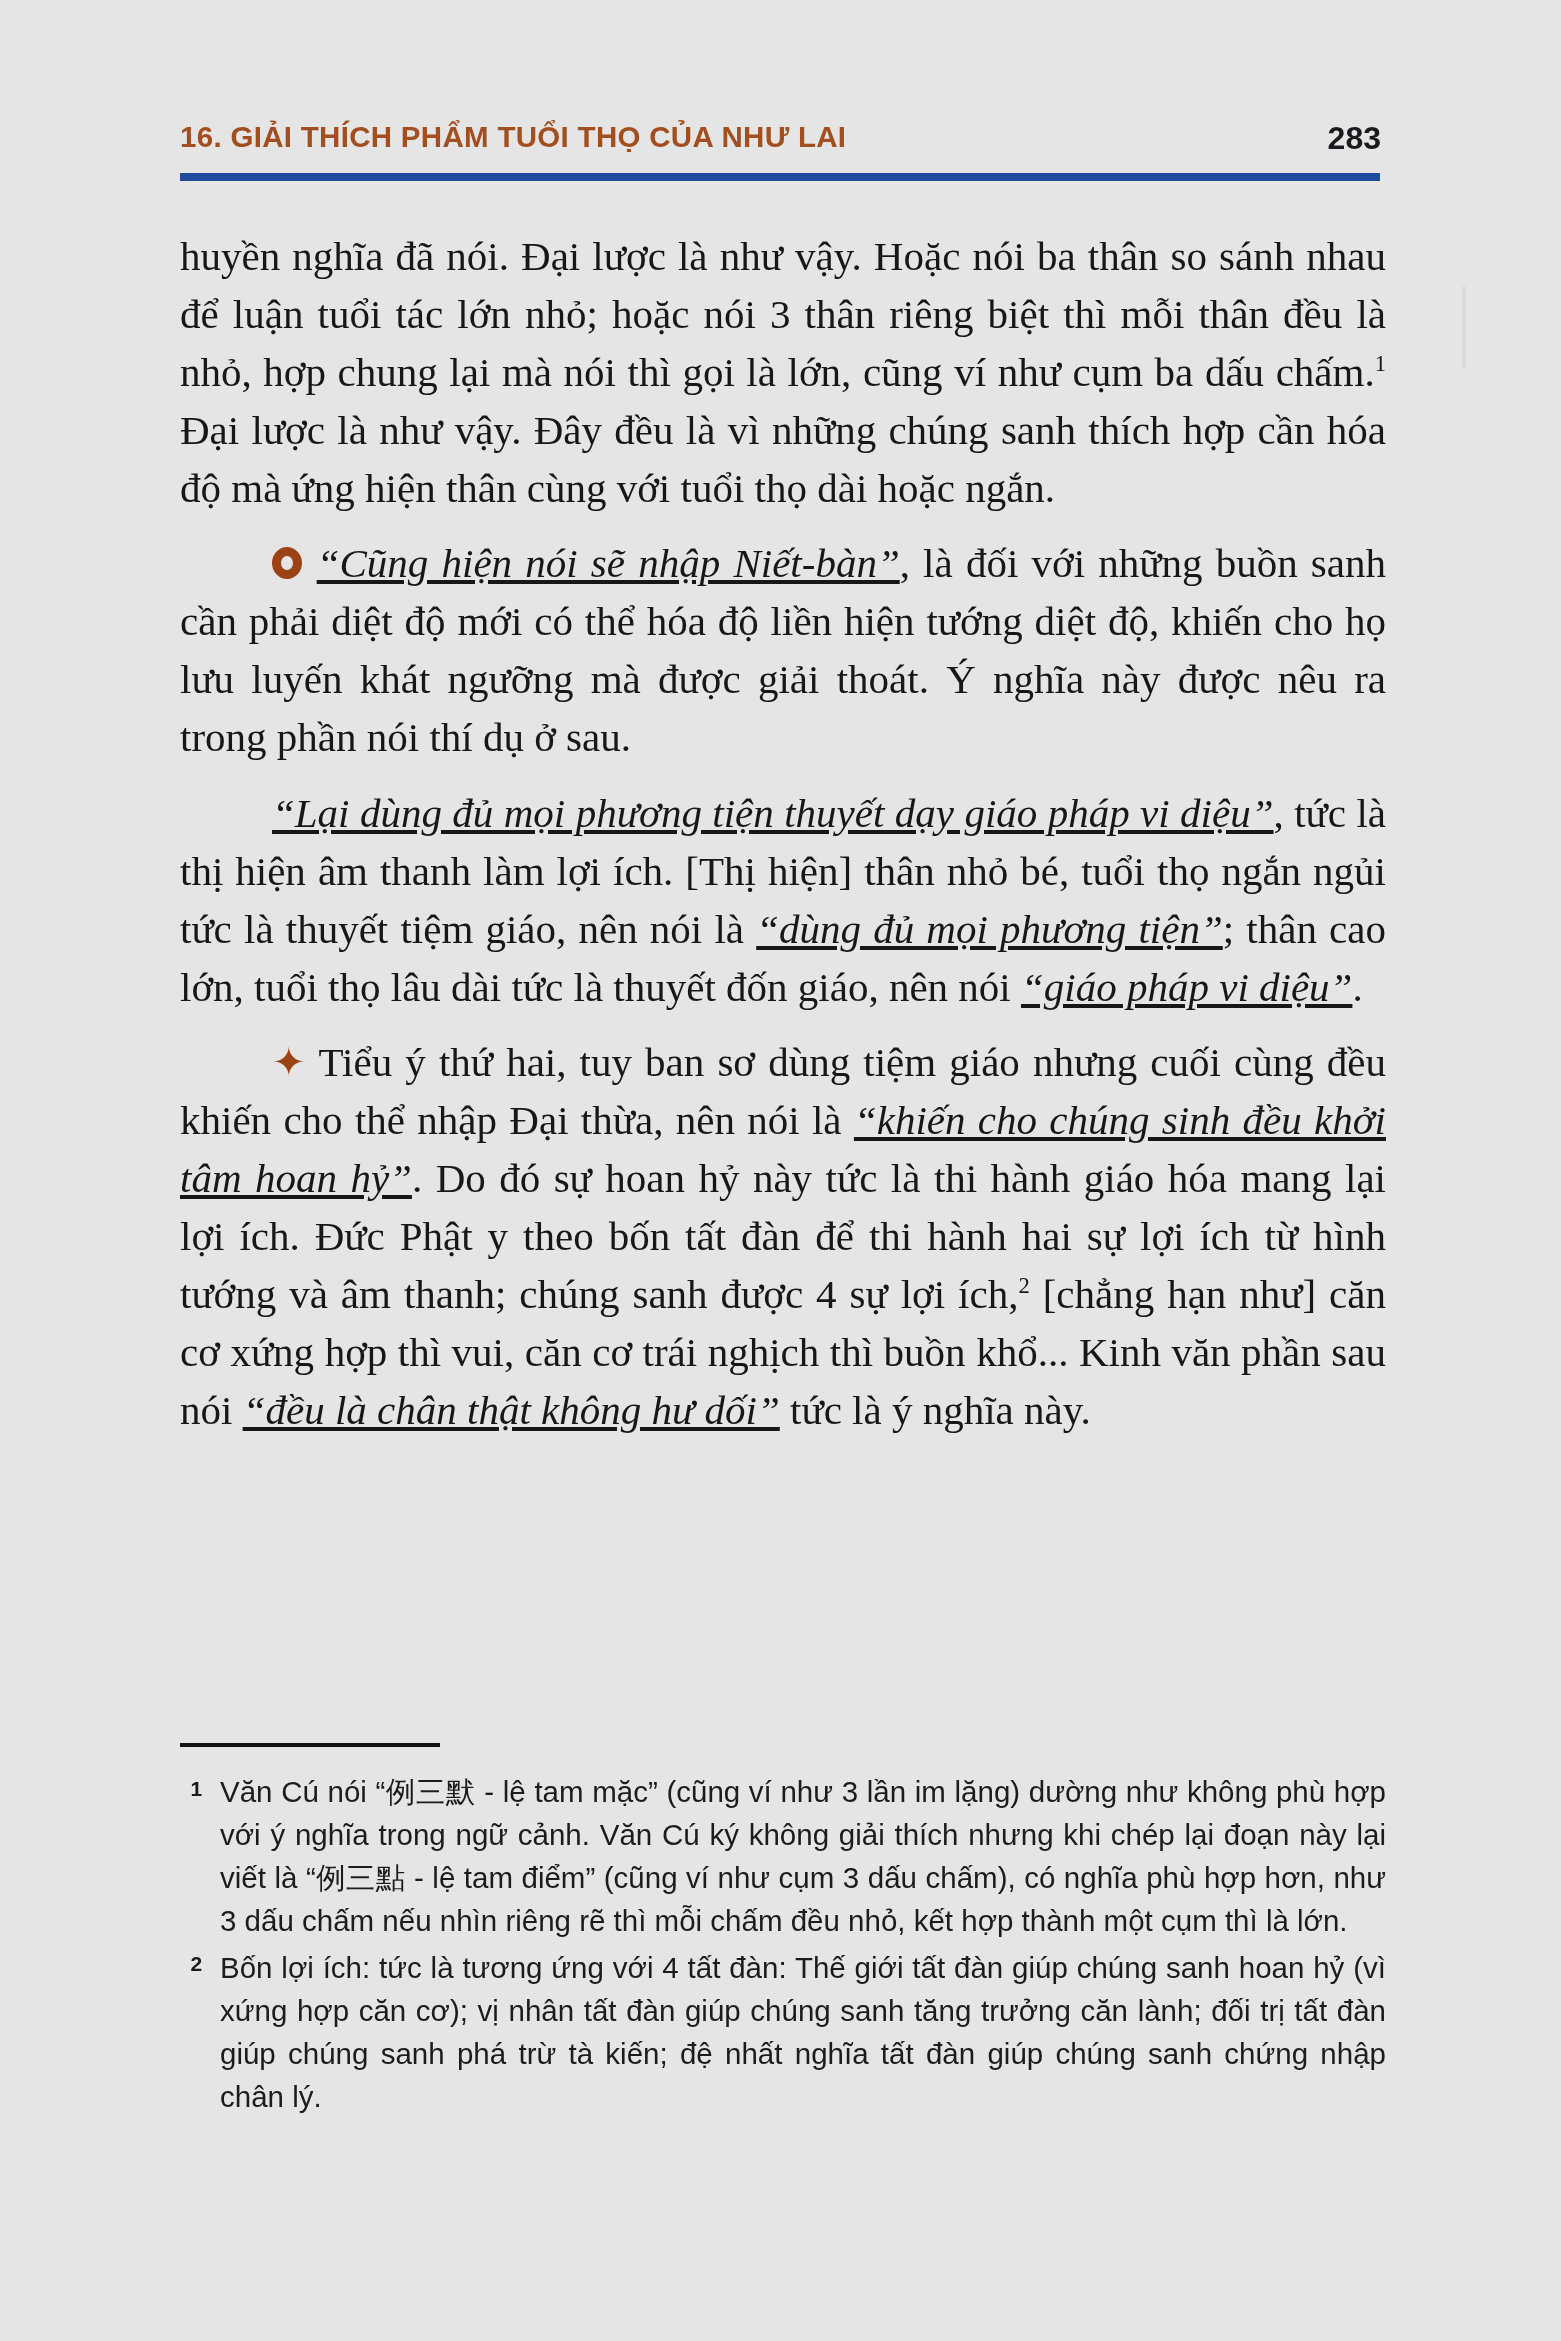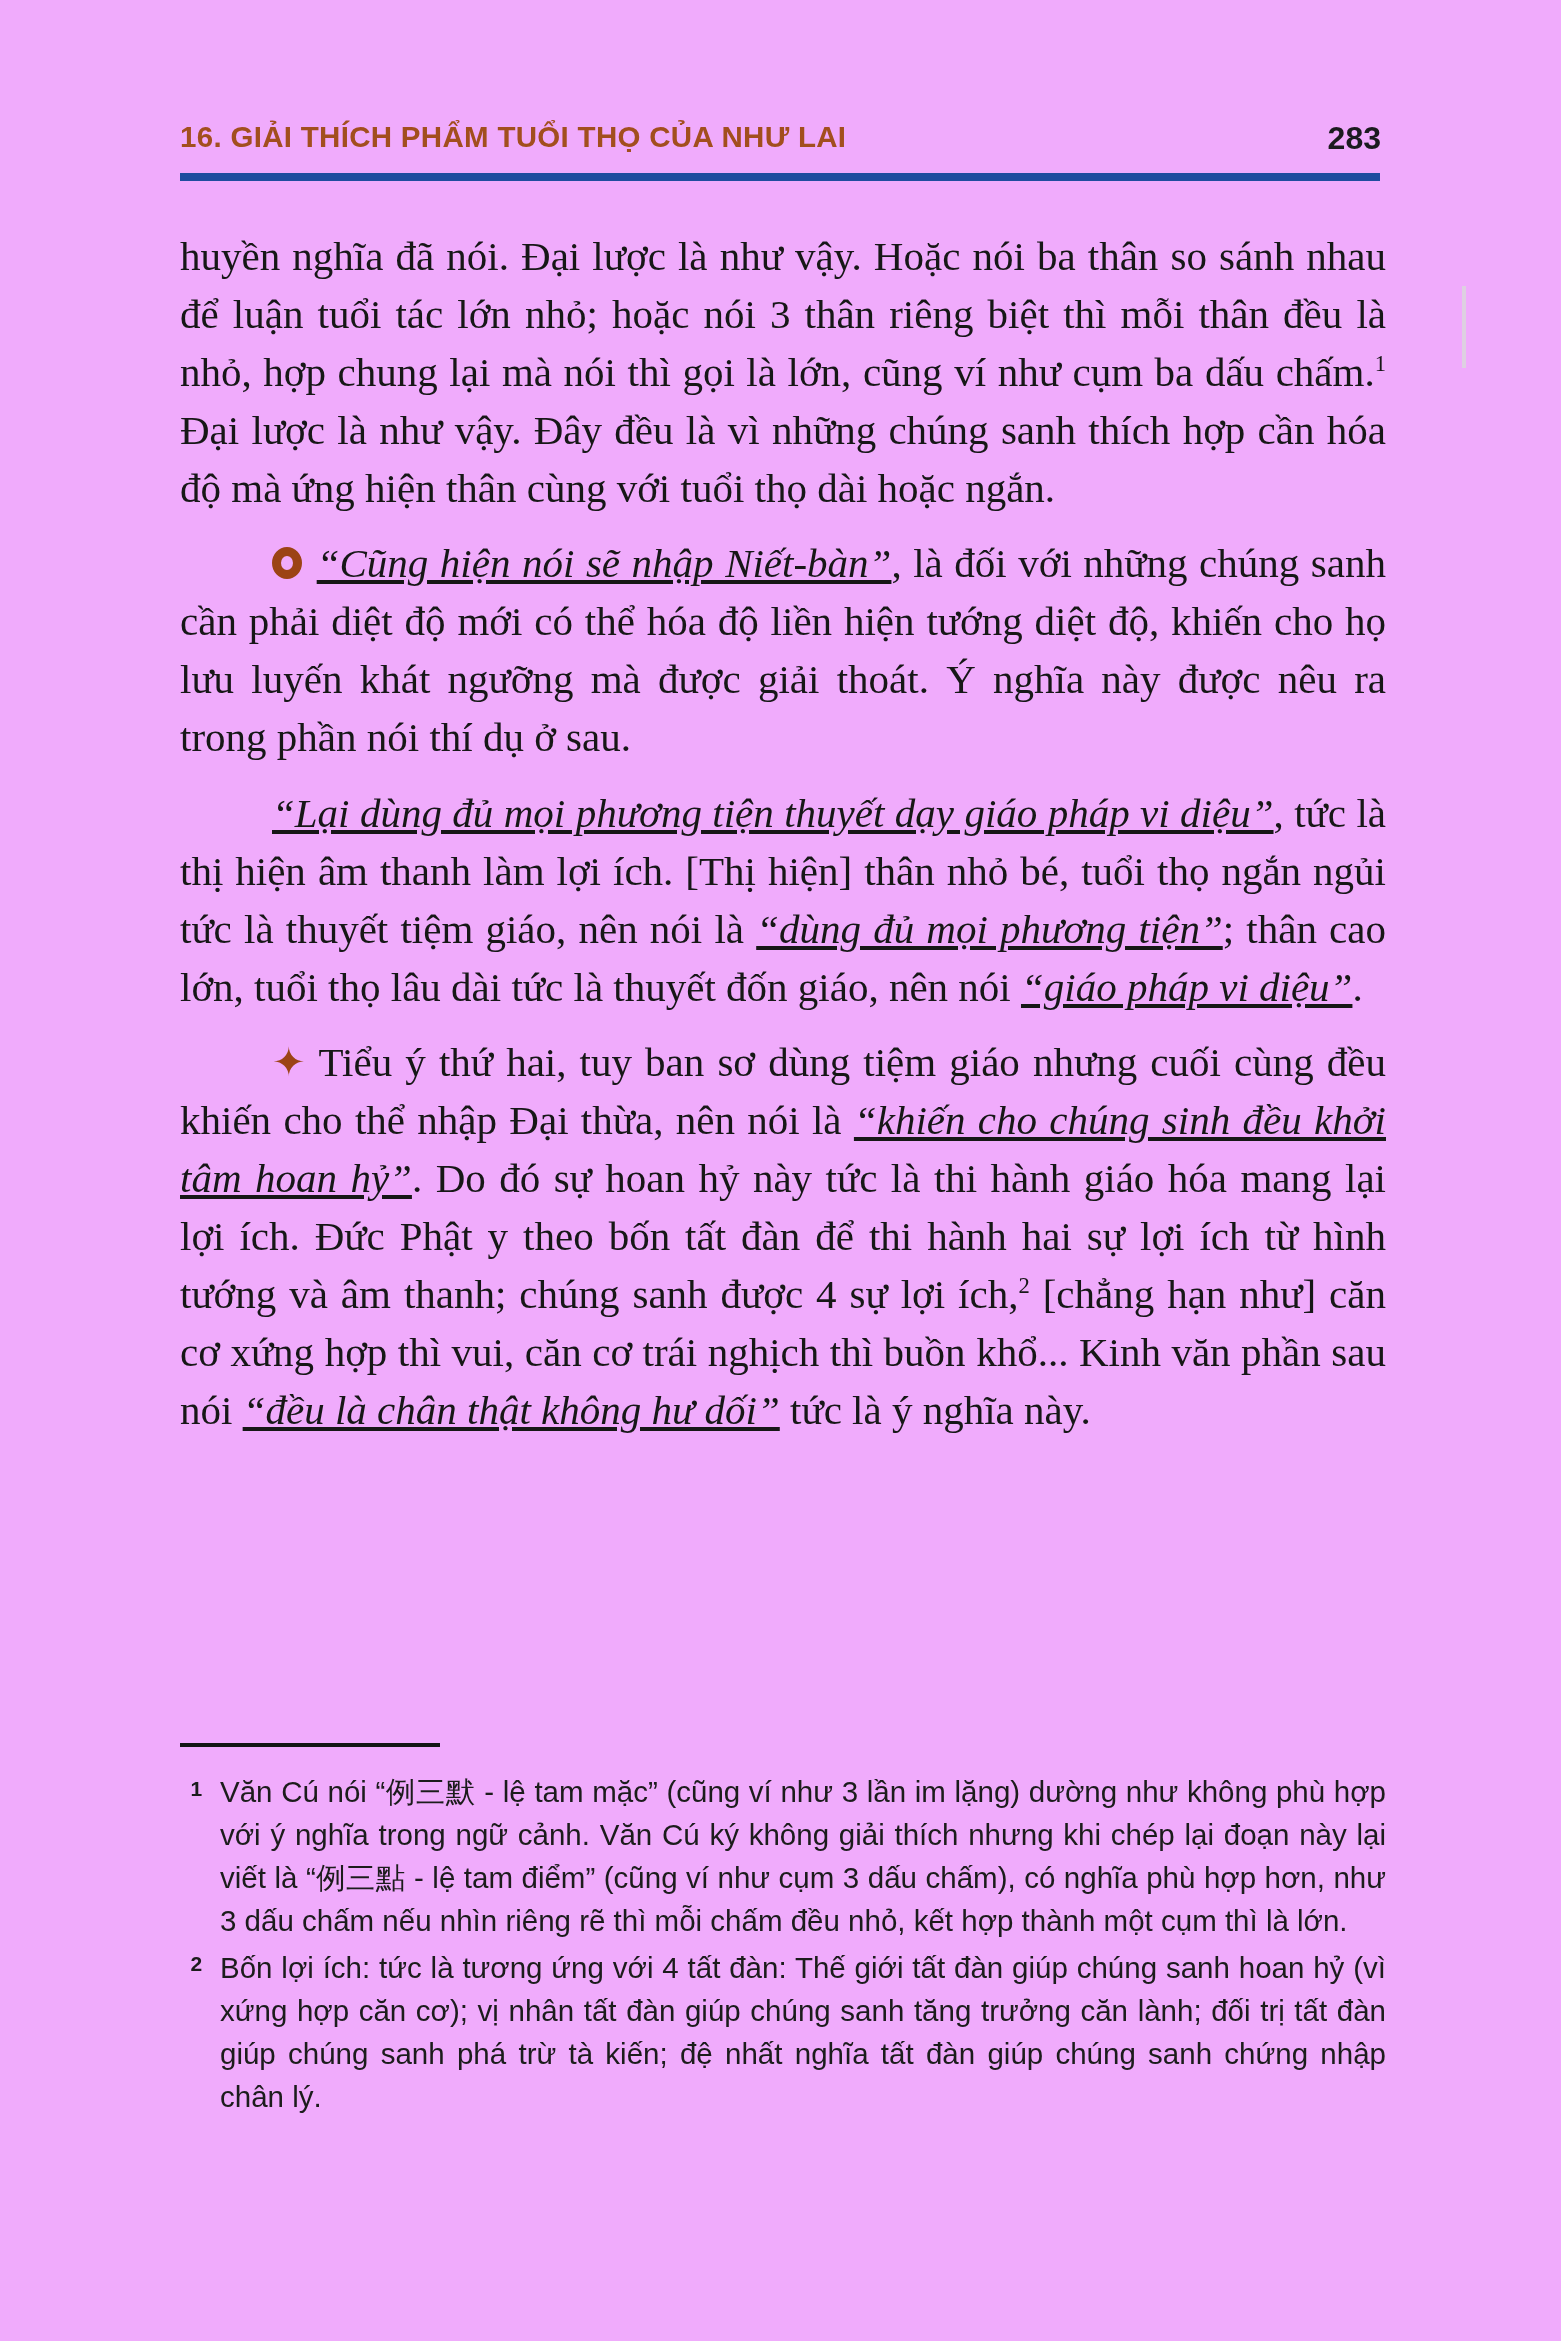--- a/index.html
+++ b/index.html
@@ -1,17 +1,17 @@
 <!DOCTYPE html>
 <html style="font-size:14px"><head>
 <meta charset="utf-8">
 <style>
   html,body{margin:0;padding:0;background:#ffffff;}
   .page{
-    position:relative;width:1561px;height:2342px;background:#f0abfc;
+    position:relative;width:1561px;height:2342px;background:#e5e5e5;
     font-family:"Liberation Serif",serif;overflow:hidden;
   }
   .page-header{
     position:absolute;left:180px;width:1201px;top:120px;
     display:flex;justify-content:space-between;align-items:flex-end;
   }
   .running-title{
     font-family:"Liberation Sans",sans-serif;font-weight:700;
     font-size:29.5px;letter-spacing:0.3px;color:#A24E1E;white-space:nowrap;
   }
@@ -67,21 +67,21 @@
 
   <header class="page-header">
     <div class="running-title">16. GIẢI THÍCH PHẨM TUỔI THỌ CỦA NHƯ LAI</div>
     <div class="page-num">283</div>
   </header>
 
   <div class="header-rule"></div>
 
   <main class="main-text" id="paragraphs">
       <p class="para"><span class="seg-n">huyền nghĩa đã nói. Đại lược là như vậy. Hoặc nói ba thân so sánh nhau để luận tuổi tác lớn nhỏ; hoặc nói 3 thân riêng biệt thì mỗi thân đều là nhỏ, hợp chung lại mà nói thì gọi là lớn, cũng ví như cụm ba dấu chấm.</span><span class="seg-sup">1</span><span class="seg-n"> Đại lược là như vậy. Đây đều là vì những chúng sanh thích hợp cần hóa độ mà ứng hiện thân cùng với tuổi thọ dài hoặc ngắn.</span></p>
-      <p class="para indent"><span class="bullet-ring"></span><span class="seg-i">“Cũng hiện nói sẽ nhập Niết-bàn”</span><span class="seg-n">, là đối với những chúng sanh cần phải diệt độ mới có thể hóa độ liền hiện tướng diệt độ, khiến cho họ lưu luyến khát ngưỡng mà được giải thoát. Ý nghĩa này được nêu ra trong phần nói thí dụ ở sau.</span></p>
+      <p class="para indent"><span class="bullet-ring"></span><span class="seg-i">“Cũng hiện nói sẽ nhập Niết-bàn”</span><span class="seg-n">, là đối với những buồn sanh cần phải diệt độ mới có thể hóa độ liền hiện tướng diệt độ, khiến cho họ lưu luyến khát ngưỡng mà được giải thoát. Ý nghĩa này được nêu ra trong phần nói thí dụ ở sau.</span></p>
       <p class="para indent"><span class="seg-i">“Lại dùng đủ mọi phương tiện thuyết dạy giáo pháp vi diệu”</span><span class="seg-n">, tức là thị hiện âm thanh làm lợi ích. [Thị hiện] thân nhỏ bé, tuổi thọ ngắn ngủi tức là thuyết tiệm giáo, nên nói là </span><span class="seg-i">“dùng đủ mọi phương tiện”</span><span class="seg-n">; thân cao lớn, tuổi thọ lâu dài tức là thuyết đốn giáo, nên nói </span><span class="seg-i">“giáo pháp vi diệu”</span><span class="seg-n">.</span></p>
       <p class="para indent"><span class="bullet-star">✦</span><span class="seg-n">Tiểu ý thứ hai, tuy ban sơ dùng tiệm giáo nhưng cuối cùng đều khiến cho thể nhập Đại thừa, nên nói là </span><span class="seg-i">“khiến cho chúng sinh đều khởi tâm hoan hỷ”</span><span class="seg-n">. Do đó sự hoan hỷ này tức là thi hành giáo hóa mang lại lợi ích. Đức Phật y theo bốn tất đàn để thi hành hai sự lợi ích từ hình tướng và âm thanh; chúng sanh được 4 sự lợi ích,</span><span class="seg-sup">2</span><span class="seg-n"> [chẳng hạn như] căn cơ xứng hợp thì vui, căn cơ trái nghịch thì buồn khổ... Kinh văn phần sau nói </span><span class="seg-i">“đều là chân thật không hư dối”</span><span class="seg-n"> tức là ý nghĩa này.</span></p>
     </main>
 
   <div class="fn-sep"></div>
 
   <section class="footnotes" id="footnotes">
       <div class="footnote"><span class="fn-num">1</span><span>Văn Cú nói “例三默 - lệ tam mặc” (cũng ví như 3 lần im lặng) dường như không phù hợp với ý nghĩa trong ngữ cảnh. Văn Cú ký không giải thích nhưng khi chép lại đoạn này lại viết là “例三點 - lệ tam điểm” (cũng ví như cụm 3 dấu chấm), có nghĩa phù hợp hơn, như 3 dấu chấm nếu nhìn riêng rẽ thì mỗi chấm đều nhỏ, kết hợp thành một cụm thì là lớn.</span></div>
       <div class="footnote"><span class="fn-num">2</span><span>Bốn lợi ích: tức là tương ứng với 4 tất đàn: Thế giới tất đàn giúp chúng sanh hoan hỷ (vì xứng hợp căn cơ); vị nhân tất đàn giúp chúng sanh tăng trưởng căn lành; đối trị tất đàn giúp chúng sanh phá trừ tà kiến; đệ nhất nghĩa tất đàn giúp chúng sanh chứng nhập chân lý.</span></div>
     </section>

